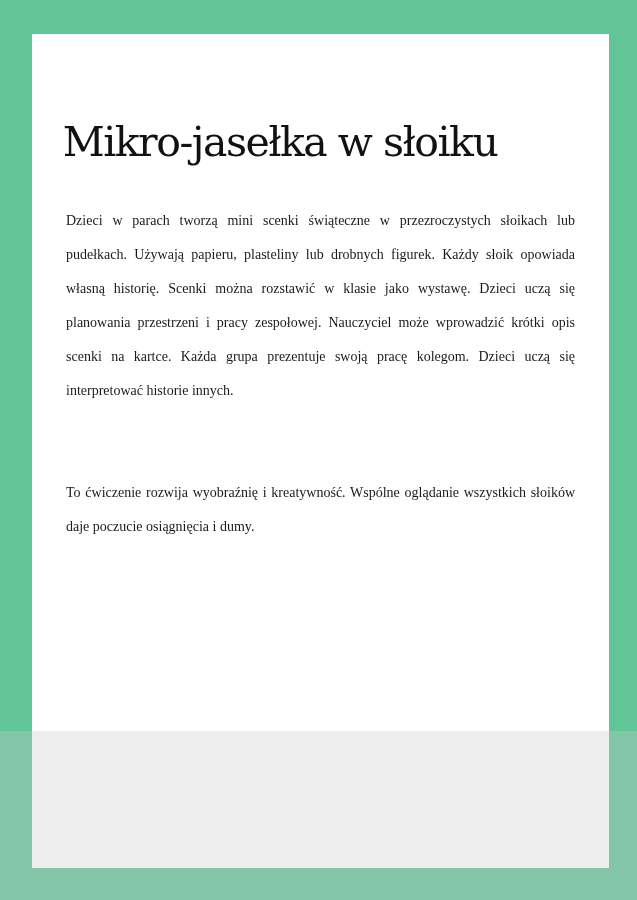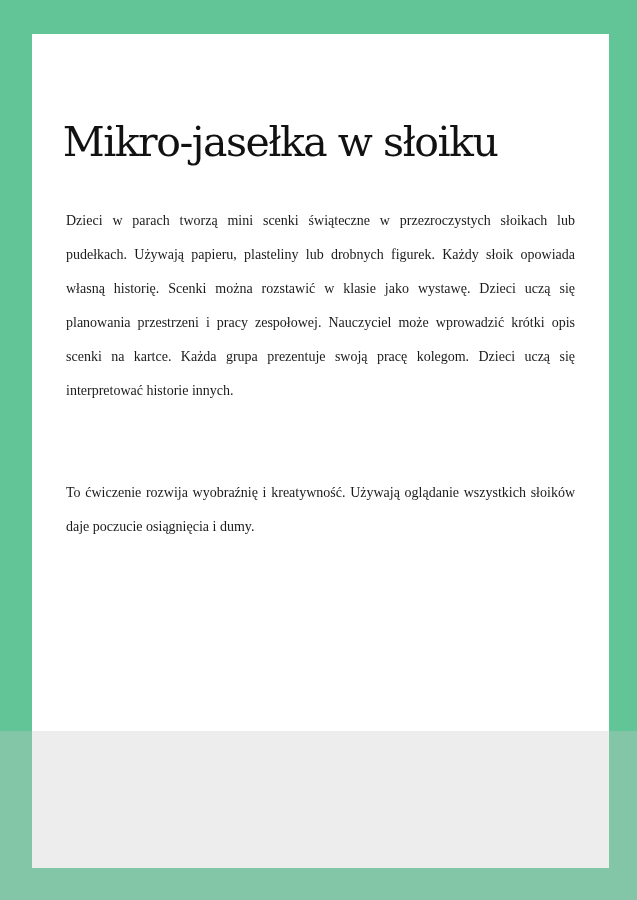--- a/index.html
+++ b/index.html
@@ -57,15 +57,15 @@
       background: rgba(200, 200, 200, 0.33);
       pointer-events: none;
     }
   </style>
 </head>
 <body>
 
 <div class="page">
   <h1 class="title">Mikro-jasełka w słoiku</h1>
   <p class="body-text p1">Dzieci w parach tworzą mini scenki świąteczne w przezroczystych słoikach lub pudełkach. Używają papieru, plasteliny lub drobnych figurek. Każdy słoik opowiada własną historię. Scenki można rozstawić w klasie jako wystawę. Dzieci uczą się planowania przestrzeni i pracy zespołowej. Nauczyciel może wprowadzić krótki opis scenki na kartce. Każda grupa prezentuje swoją pracę kolegom. Dzieci uczą się interpretować historie innych.</p>
-  <p class="body-text p2">To ćwiczenie rozwija wyobraźnię i kreatywność. Używają oglądanie wszystkich słoików daje poczucie osiągnięcia i dumy.</p>
+  <p class="body-text p2">To ćwiczenie rozwija wyobraźnię i kreatywność. Wspólne oglądanie wszystkich słoików daje poczucie osiągnięcia i dumy.</p>
 </div>
 <div class="bottom-overlay"></div>
 
 </body></html>

